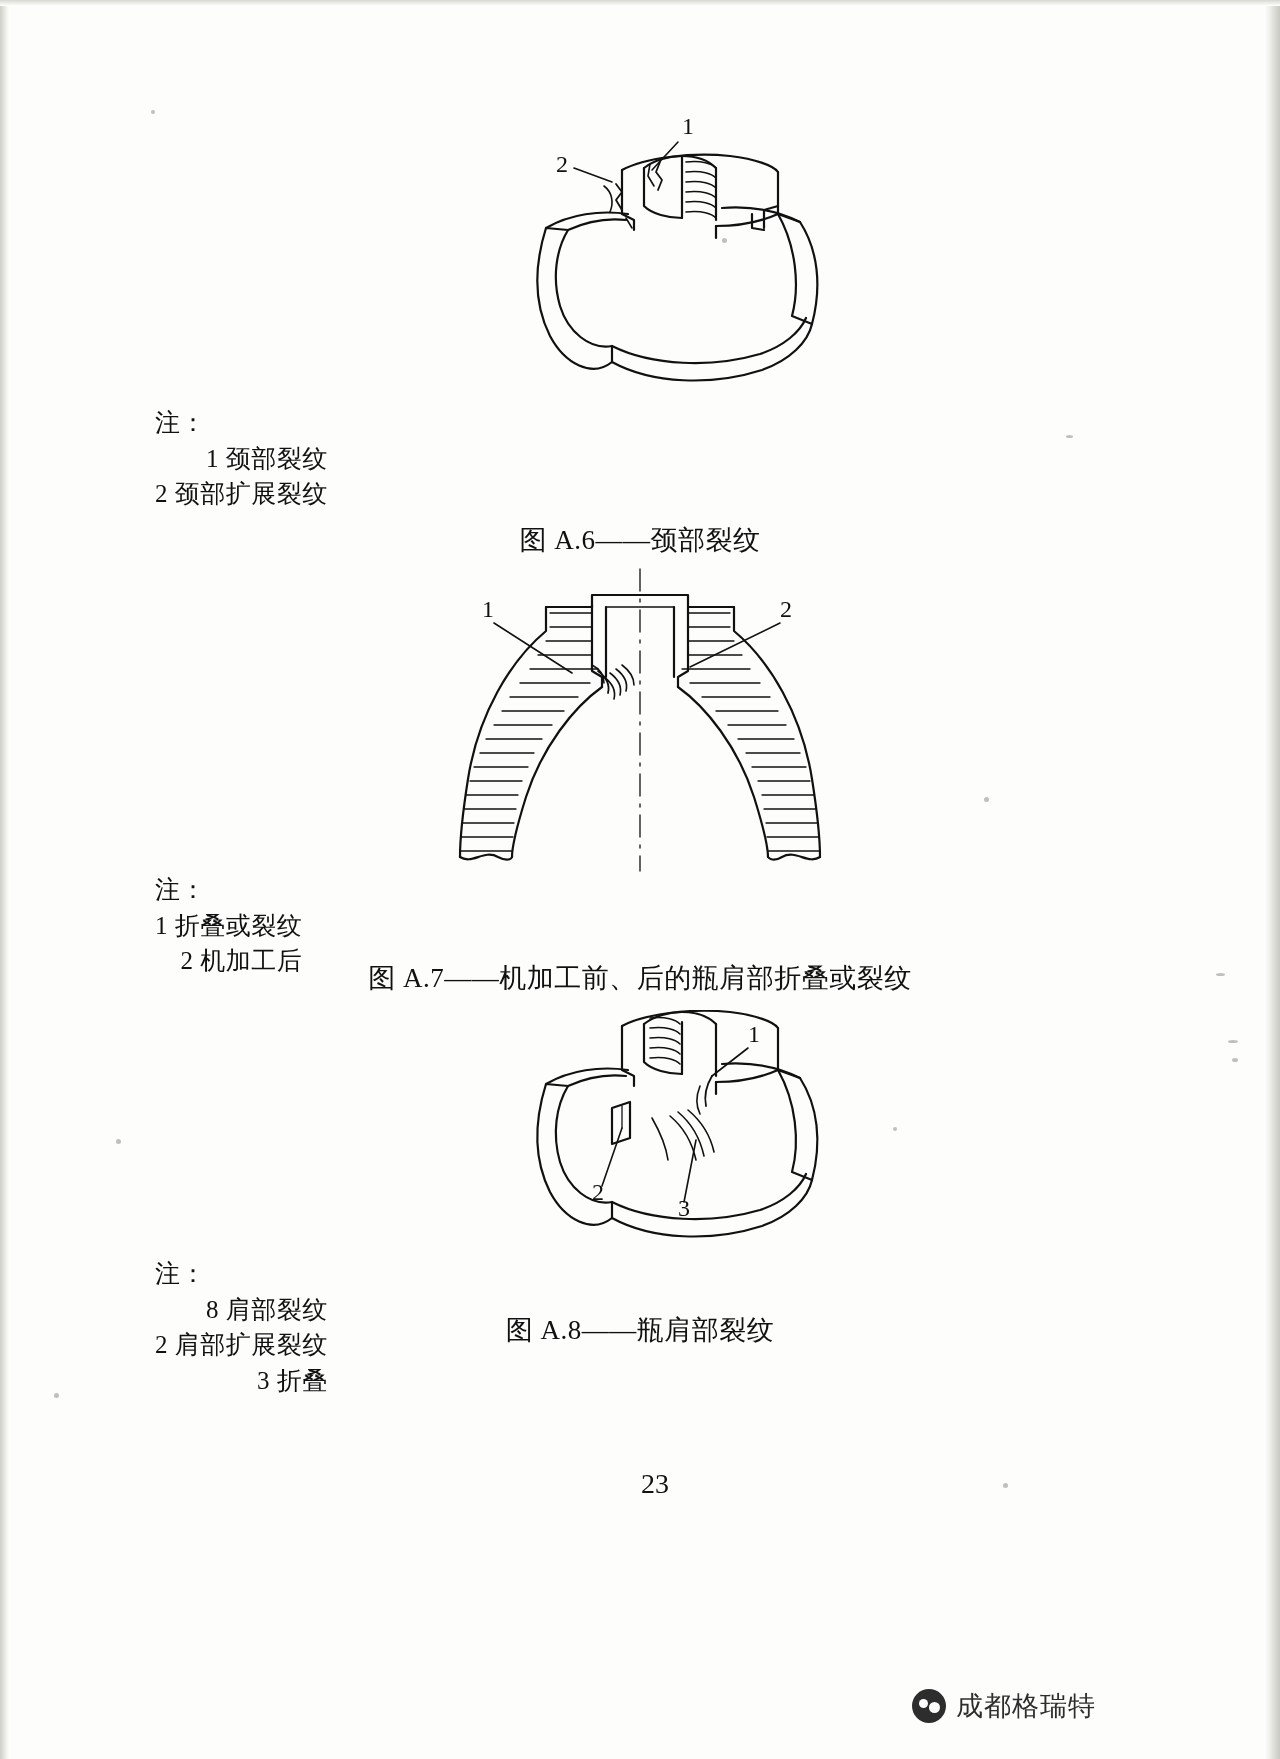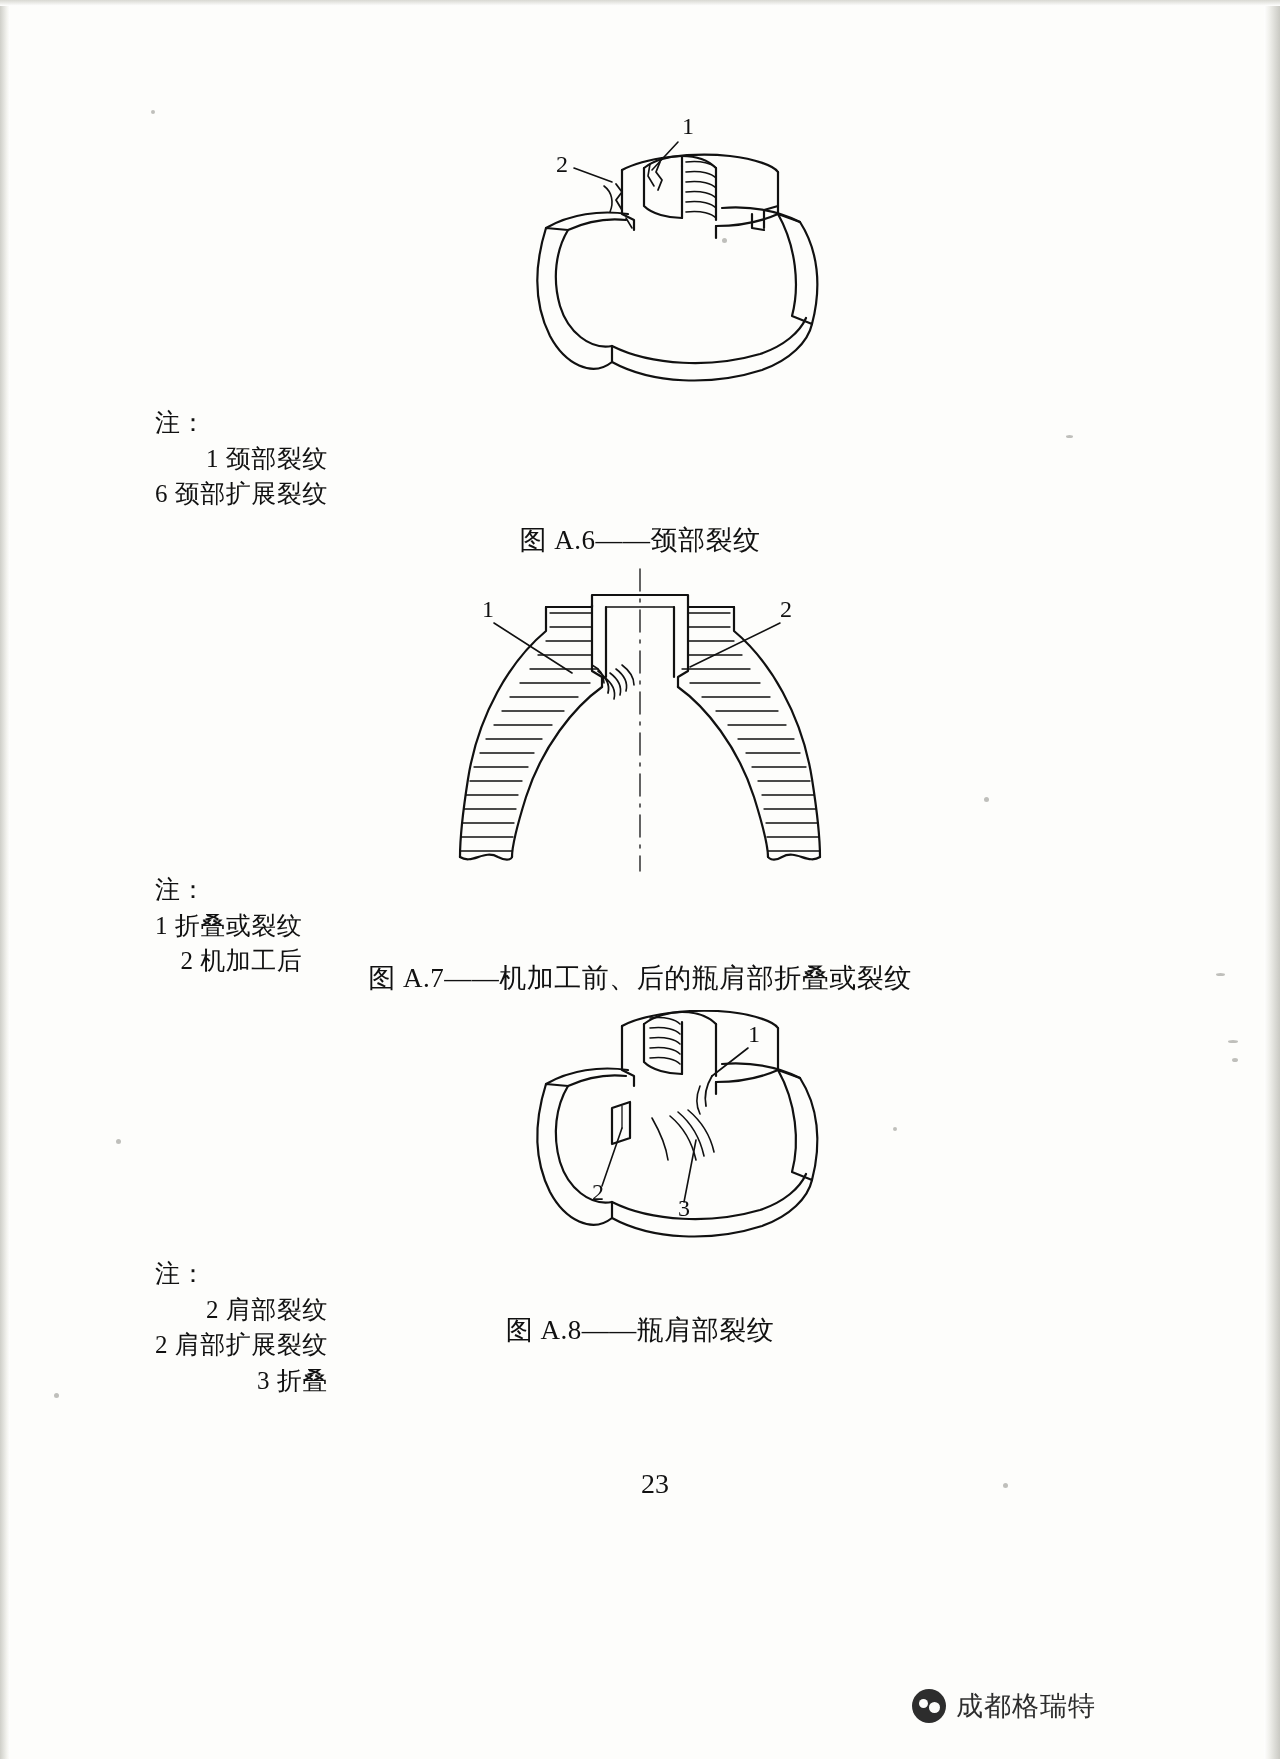--- a/index.html
+++ b/index.html
@@ -185,21 +185,21 @@
       <path d="M266 108 L272 118" stroke-width="1.6"></path>
 
       <path d="M392 104 L392 118 L404 120"></path>
       <path d="M418 96 L404 100 L404 118"></path>
     </svg>
   </div>
 
   <div class="note-block" style="left:155px; top:405px;">
     <div class="note-head">注：</div>
     <div class="note-line">1 颈部裂纹</div>
-    <div class="note-line">6 颈部扩展裂纹</div>
+    <div class="note-line">2 颈部扩展裂纹</div>
   </div>
 
   <div class="caption" style="top:522px;">图 A.6——颈部裂纹</div>
 
   <div class="figure-block" style="top:565px;">
     <svg class="figure-art" width="560" height="310" viewBox="0 0 560 310" fill="none" stroke="#111" stroke-width="2.2" stroke-linejoin="round" stroke-linecap="round" aria-hidden="true">
 
       <path d="M280 4 L280 306" stroke-width="1.3" stroke-dasharray="22 8 3 8"></path>
 
       <text x="122" y="52" font-family="Liberation Serif, serif" font-size="24" fill="#111" stroke="none">1</text>
@@ -329,21 +329,21 @@
 
       <path d="M310 106 C322 116 332 132 336 150" stroke-width="1.6"></path>
       <path d="M318 102 C330 112 340 128 344 146" stroke-width="1.6"></path>
       <path d="M328 100 C340 110 350 124 354 142" stroke-width="1.6"></path>
       <path d="M292 108 C300 122 306 136 308 150" stroke-width="1.6"></path>
     </svg>
   </div>
 
   <div class="note-block" style="left:155px; top:1256px;">
     <div class="note-head">注：</div>
-    <div class="note-line">2 肩部裂纹</div>
+    <div class="note-line">8 肩部裂纹</div>
     <div class="note-line">2 肩部扩展裂纹</div>
     <div class="note-line">3 折叠</div>
   </div>
 
   <div class="caption" style="top:1312px;">图 A.8——瓶肩部裂纹</div>
 
   <div class="page-number" style="top:1468px;">23</div>
 
   <div class="watermark" style="left:912px; top:1688px;">
     <span class="wm-logo"></span>

